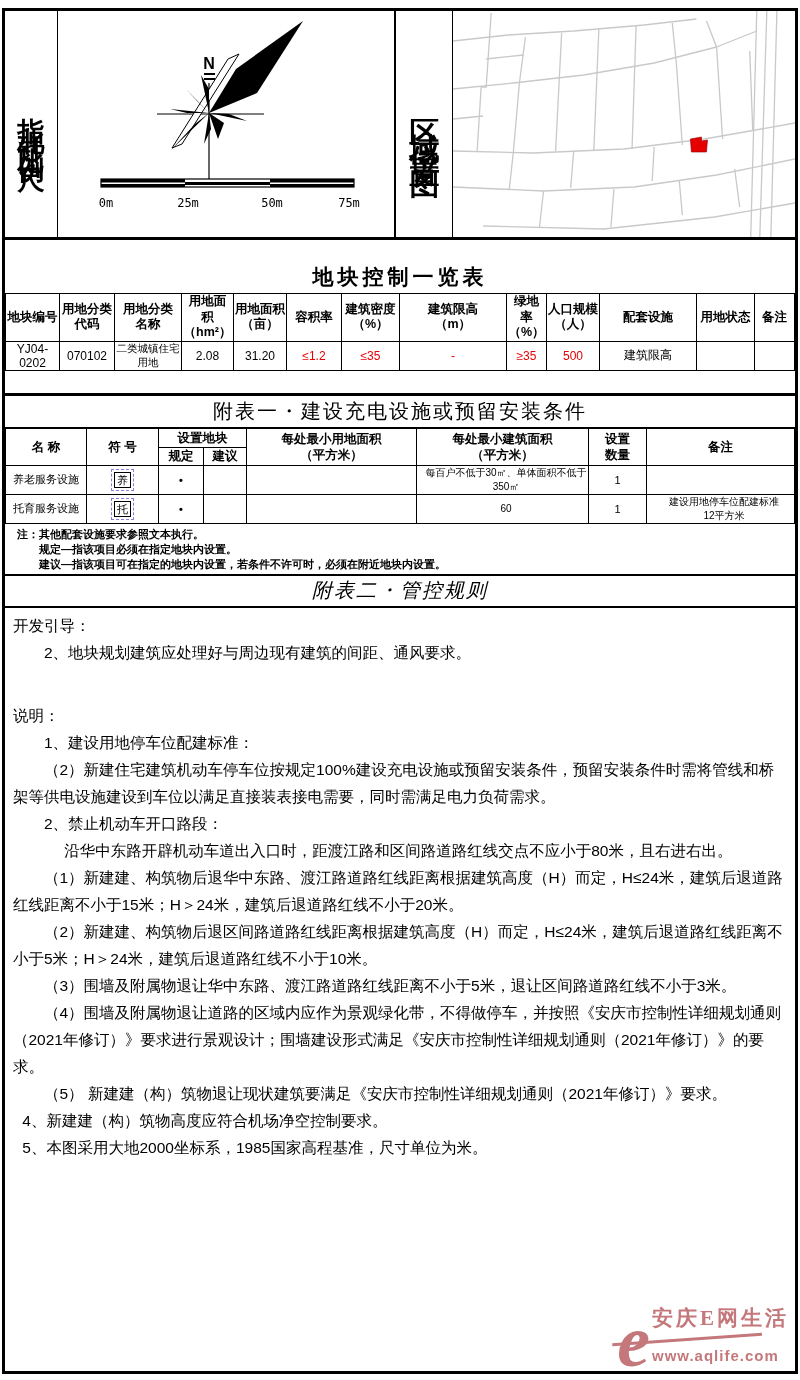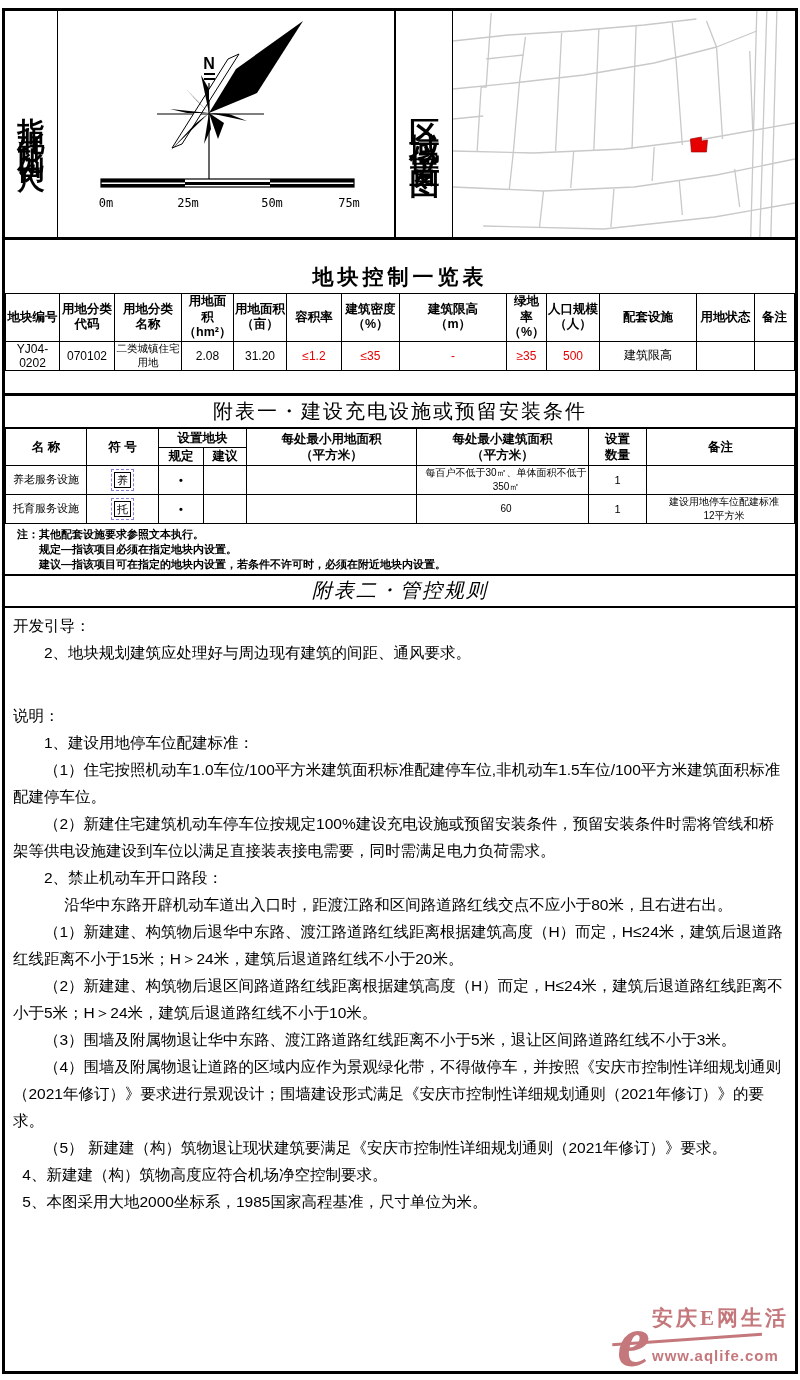--- a/index.html
+++ b/index.html
@@ -272,21 +272,20 @@
 
   <div class="band2">
     <div class="band-title">附表二・管控规则</div>
   </div>
 
   <div class="rules">
     <p class="lvl0">开发引导：</p>
     <p class="lvl1">2、地块规划建筑应处理好与周边现有建筑的间距、通风要求。</p>
     <p class="lvl0 mt">说明：</p>
     <p class="lvl1">1、建设用地停车位配建标准：</p>
-    <p class="lvl1">（1）住宅按照机动车1.0车位/100平方米建筑面积标准配建停车位,非机动车1.5车位/100平方米建筑面积标准配建停车位。</p>
     <p class="lvl1">（2）新建住宅建筑机动车停车位按规定100%建设充电设施或预留安装条件，预留安装条件时需将管线和桥架等供电设施建设到车位以满足直接装表接电需要，同时需满足电力负荷需求。</p>
     <p class="lvl1">2、禁止机动车开口路段：</p>
     <p class="lvl2">沿华中东路开辟机动车道出入口时，距渡江路和区间路道路红线交点不应小于80米，且右进右出。</p>
     <p class="lvl1">（1）新建建、构筑物后退华中东路、渡江路道路红线距离根据建筑高度（H）而定，H≤24米，建筑后退道路红线距离不小于15米；H＞24米，建筑后退道路红线不小于20米。</p>
     <p class="lvl1">（2）新建建、构筑物后退区间路道路红线距离根据建筑高度（H）而定，H≤24米，建筑后退道路红线距离不小于5米；H＞24米，建筑后退道路红线不小于10米。</p>
     <p class="lvl1">（3）围墙及附属物退让华中东路、渡江路道路红线距离不小于5米，退让区间路道路红线不小于3米。</p>
     <p class="lvl1">（4）围墙及附属物退让道路的区域内应作为景观绿化带，不得做停车，并按照《安庆市控制性详细规划通则（2021年修订）》要求进行景观设计；围墙建设形式满足《安庆市控制性详细规划通则（2021年修订）》的要求。</p>
     <p class="lvl1">（5） 新建建（构）筑物退让现状建筑要满足《安庆市控制性详细规划通则（2021年修订）》要求。</p>
     <p class="lvl0b">4、新建建（构）筑物高度应符合机场净空控制要求。</p>
     <p class="lvl0b">5、本图采用大地2000坐标系，1985国家高程基准，尺寸单位为米。</p>

